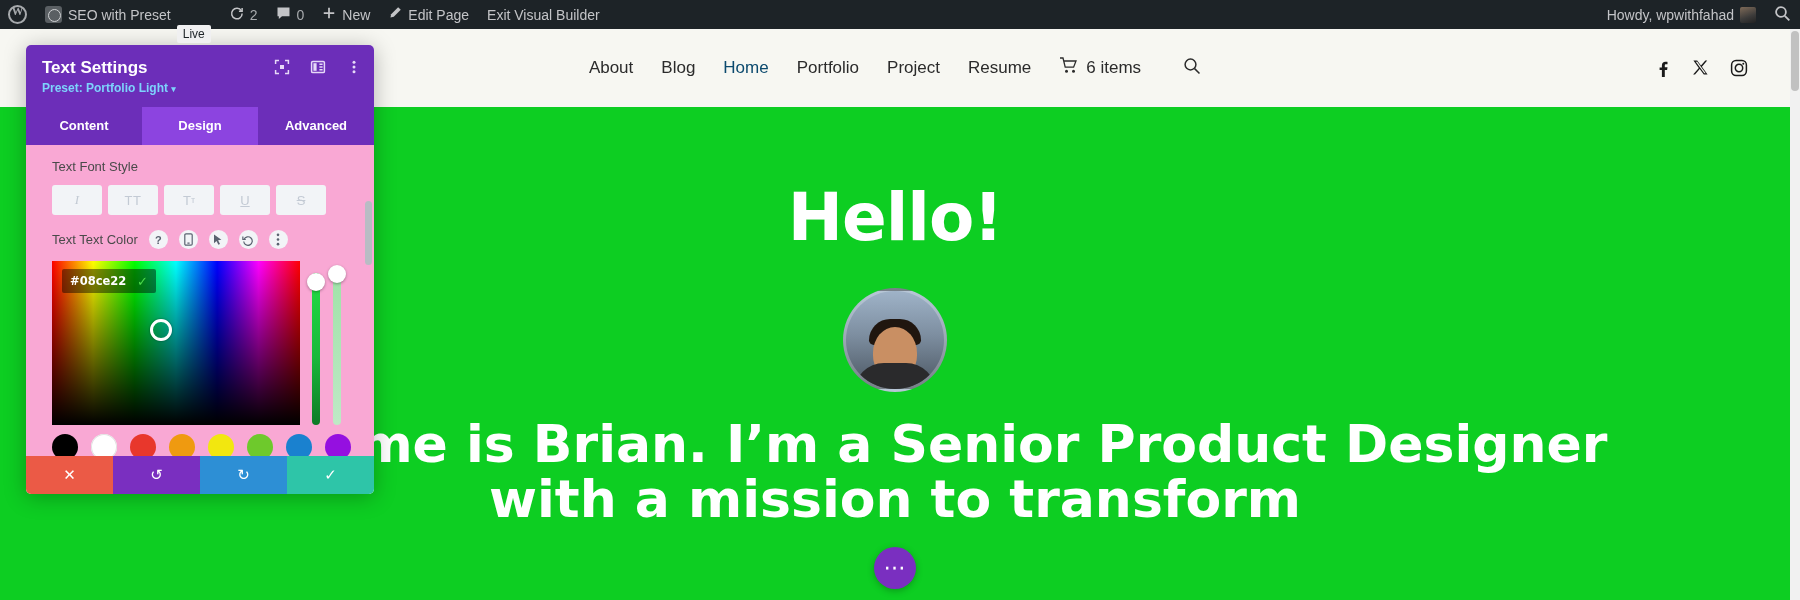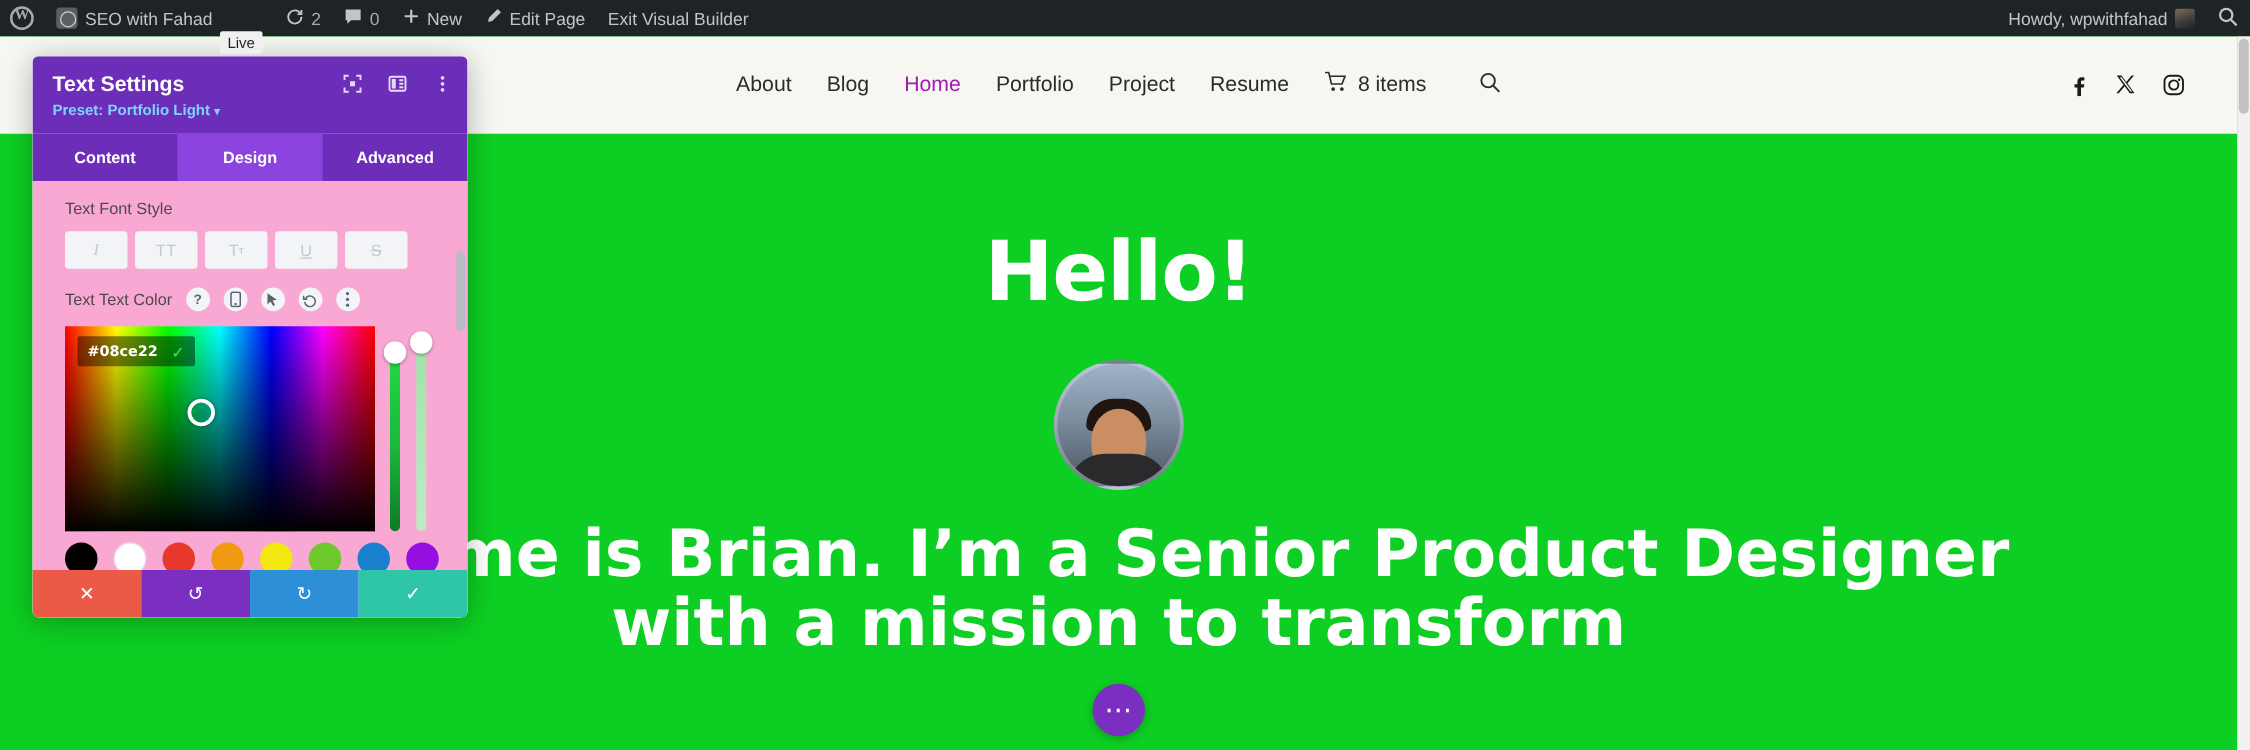--- a/index.html
+++ b/index.html
@@ -64,21 +64,21 @@
     overflow: hidden;
   }
   #sitenav {
     position: absolute; top: 0; left: 0;
     width: 1790px; height: 78px;
     background: #f7f7f2;
     display: flex; align-items: center; justify-content: center;
   }
   .nav-inner { display: flex; align-items: center; gap: 28px; font-size: 17px; color: #1a1a1a; }
   .nav-link { color: #2b2b2b; }
-  .nav-link.active { color: #a21caf; }
+  .nav-link.active { color: #0c4a6e; }
   .cart-wrap { display: flex; align-items: center; gap: 8px; color: #2b2b2b; font-size: 17px; }
   .nav-search { margin-left: 14px; }
   .social-icons {
     position: absolute; right: 42px; top: 50%; transform: translateY(-50%);
     display: flex; gap: 20px; align-items: center;
   }
   .soc { width: 18px; height: 18px; display: inline-block; color: #1a1a1a; }
 
   .hero-hello {
     position: absolute; left: 0; right: 0; top: 150px;
@@ -292,21 +292,21 @@
       <a class="nav-link">Project</a>
       <a class="nav-link">Resume</a>
       <span class="cart-wrap">
         <span>
           <svg width="19" height="17" viewBox="0 0 19 17" fill="none" stroke="#2b2b2b" stroke-width="1.3">
             <path d="M1 1h3l2.2 9.2h8.4L17 4H5"></path>
             <circle cx="7.5" cy="14.2" r="1.5" fill="#2b2b2b" stroke="none"></circle>
             <circle cx="14.5" cy="14.2" r="1.5" fill="#2b2b2b" stroke="none"></circle>
           </svg>
         </span>
-        <span>8 items</span>
+        <span>6 items</span>
       </span>
       <span class="nav-search">
         <svg width="18" height="18" viewBox="0 0 18 18" fill="none" stroke="#2b2b2b" stroke-width="1.5">
           <circle cx="7.5" cy="7.5" r="5.4"></circle>
             <path d="M11.6 11.6L16.5 16.5"></path>
         </svg>
       </span>
     </div>
     <div class="social-icons">
       <span class="soc">
@@ -345,21 +345,21 @@
 <div id="pagescroll">
   <div class="thumb"></div>
 </div>
 
 <div id="adminbar">
   <span class="ab-item first">
     <span class="wp-logo"></span>
   </span>
   <span class="ab-item">
     <span class="site-thumb"></span>
-    <span>SEO with Fahad</span>
+    <span>SEO with Preset</span>
     <span class="live-badge">Live</span>
   </span>
   <span class="ab-item">
     <span>
       <svg width="15" height="15" viewBox="0 0 16 16" fill="none" stroke="#c3c4c7" stroke-width="1.6">
         <path d="M13.2 5.2A5.6 5.6 0 1 0 14 8"></path>
           <path d="M14 2.2v3.4h-3.4"></path>
       </svg>
     </span>
     <span class="ab-count">2</span>

